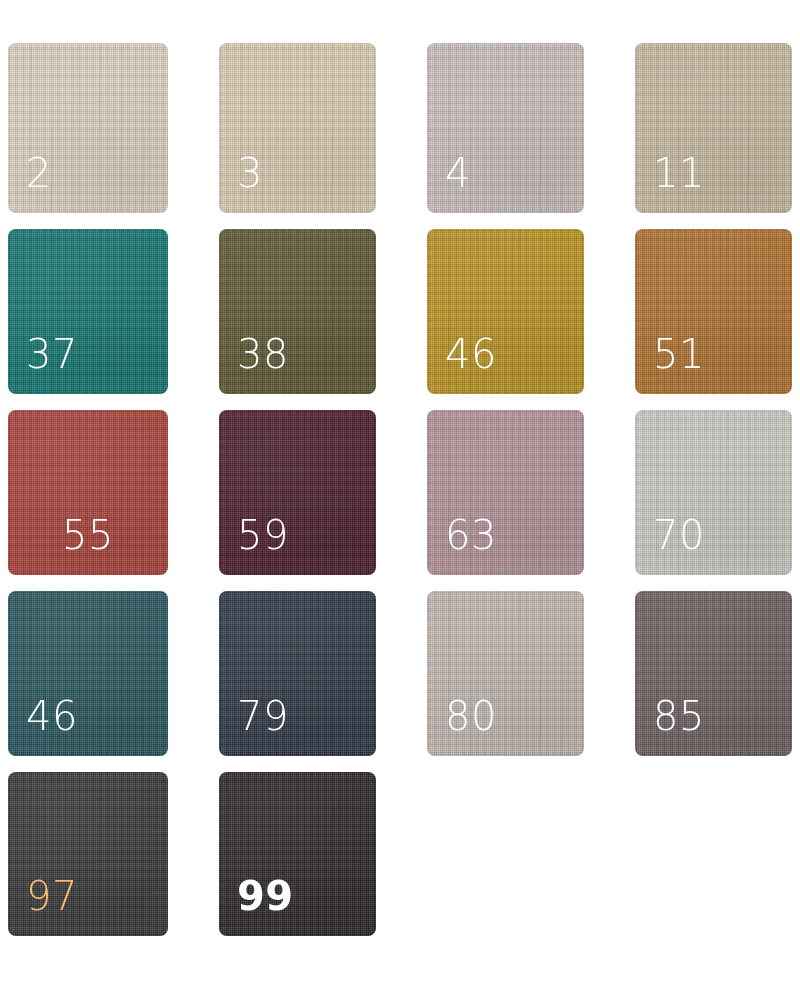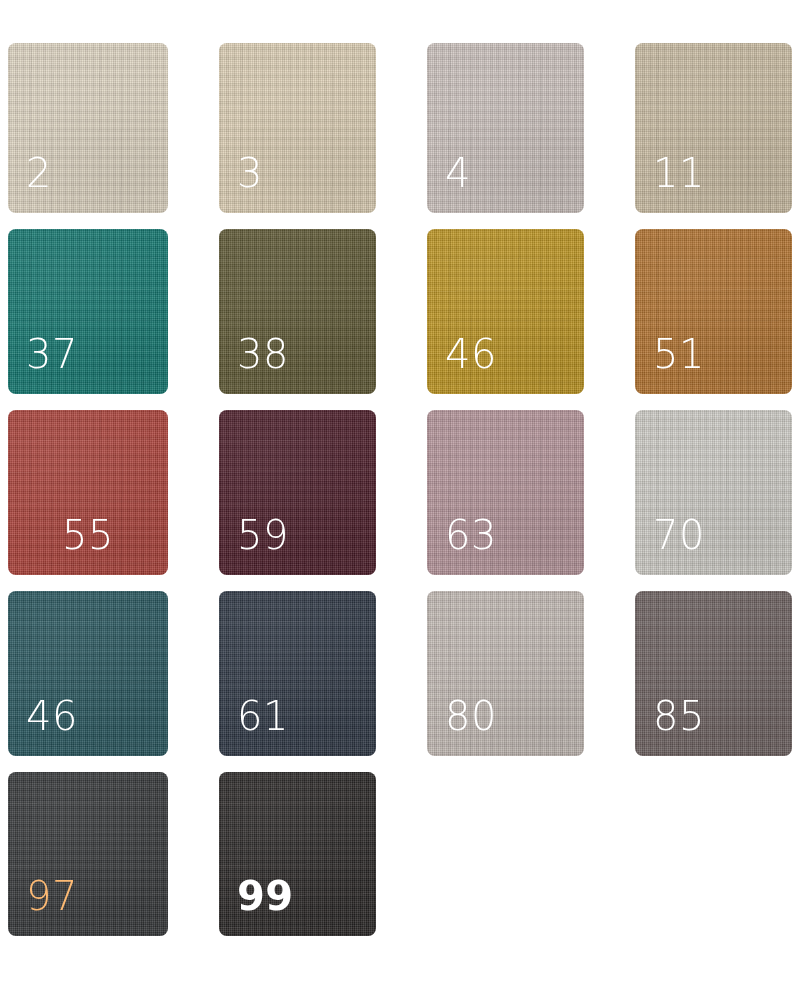--- a/index.html
+++ b/index.html
@@ -165,21 +165,21 @@
       <span class="swatch-label" style="color: rgb(255, 255, 255);">70</span>
     </div>
     <div class="swatch" style="background-color: rgb(36, 84, 92);">
       <div class="weave"></div>
       <div class="slub"></div>
       <span class="swatch-label" style="color: rgb(255, 255, 255);">46</span>
     </div>
     <div class="swatch" style="background-color: rgb(43, 52, 66);">
       <div class="weave"></div>
       <div class="slub"></div>
-      <span class="swatch-label" style="color: rgb(255, 255, 255);">61</span>
+      <span class="swatch-label" style="color: rgb(255, 255, 255);">79</span>
     </div>
     <div class="swatch" style="background-color: rgb(195, 186, 180);">
       <div class="weave"></div>
       <div class="slub"></div>
       <span class="swatch-label" style="color: rgb(255, 255, 255);">80</span>
     </div>
     <div class="swatch" style="background-color: rgb(107, 95, 94);">
       <div class="weave"></div>
       <div class="slub"></div>
       <span class="swatch-label" style="color: rgb(255, 255, 255);">85</span>

